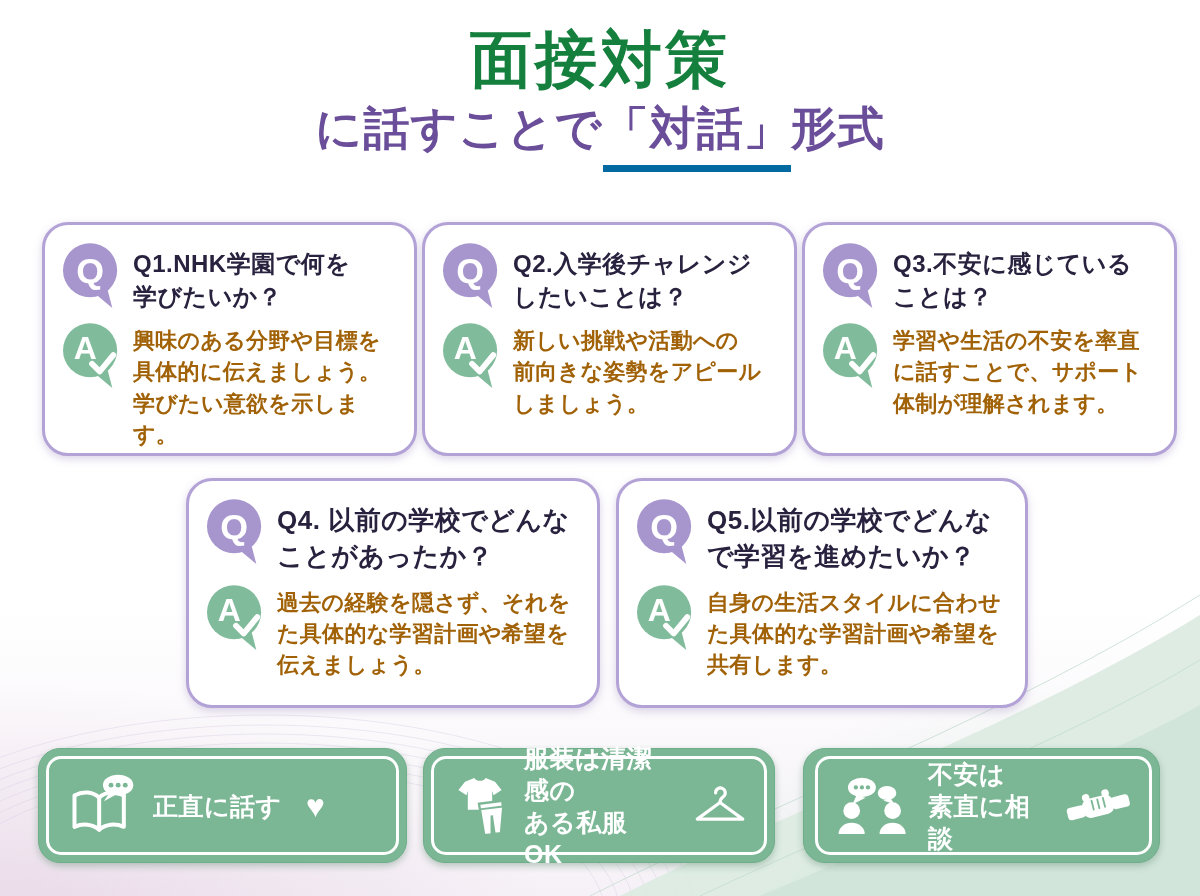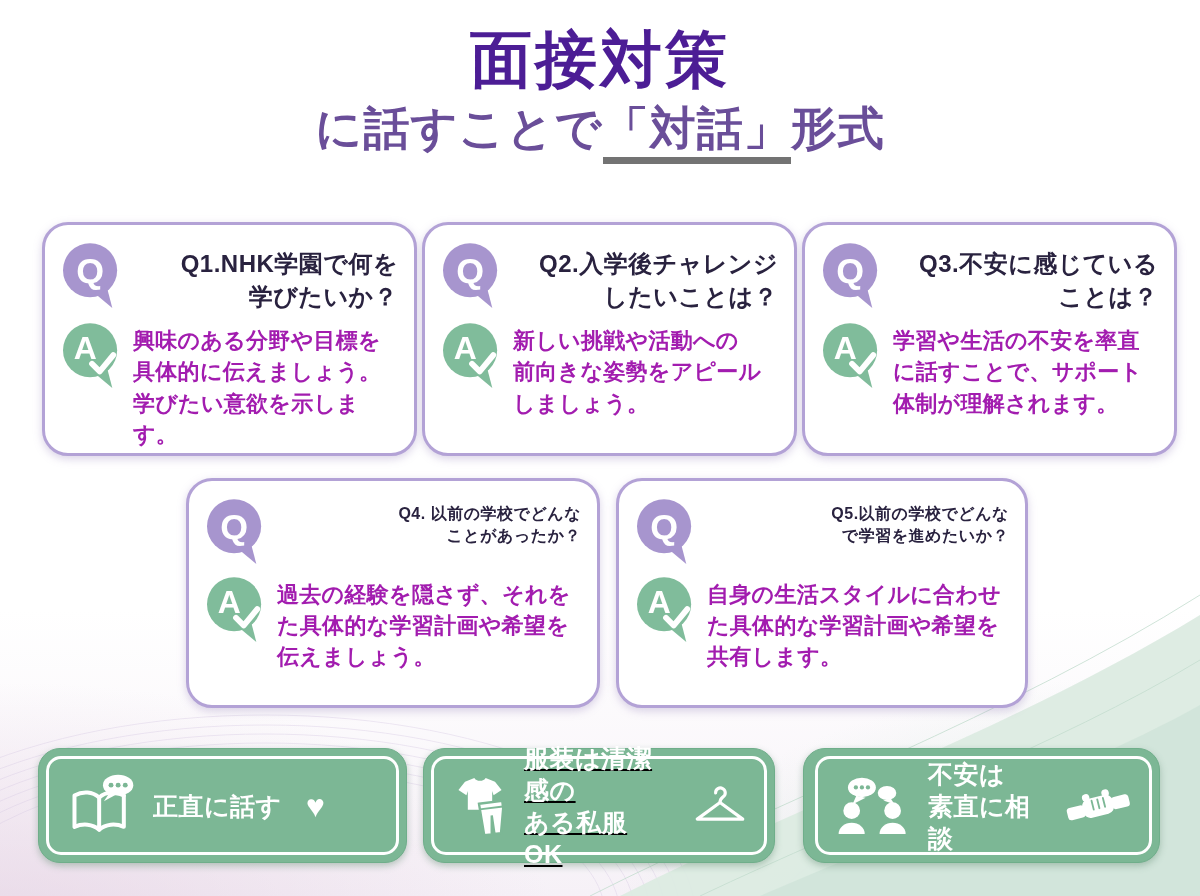--- a/index.html
+++ b/index.html
@@ -12,48 +12,48 @@
     position:absolute;inset:0;
     background:
       radial-gradient(75% 45% at 0% 104%, rgba(226,205,224,0.65), rgba(226,205,224,0) 62%),
       radial-gradient(80% 50% at 100% 106%, rgba(199,227,209,0.75), rgba(199,227,209,0) 62%),
       linear-gradient(180deg,#ffffff 0%,#ffffff 68%,#f6f1f7 100%);
   }
   .bg-waves{position:absolute;left:0;top:0;}
   
   .header{position:absolute;left:0;top:0;width:100%;text-align:center;}
   .title{
-    margin:26px 0 0 0;font-size:62px;font-weight:bold;color:#4c1d95;letter-spacing:3px;line-height:1.1;
+    margin:26px 0 0 0;font-size:62px;font-weight:bold;color:#15803d;letter-spacing:3px;line-height:1.1;
   }
   .subtitle{
     margin-top:8px;font-size:46px;font-weight:bold;color:#6a4e99;letter-spacing:1px;line-height:1.15;
   }
-  .subtitle .hl{border-bottom:7px solid #737373;padding-bottom:3px;}
+  .subtitle .hl{border-bottom:7px solid #0369a1;padding-bottom:11px;}
   
   .card{
     position:absolute;background:#ffffff;border:3px solid #b3a2d6;border-radius:26px;
     box-shadow:0 3px 9px rgba(150,130,185,.35);
     box-sizing:border-box;display:flex;flex-direction:column;padding:18px 16px 14px 18px;
   }
   .row1{top:222px;height:234px;width:375px;}
   .row2{top:478px;height:230px;}
   .q-row,.a-row{display:flex;gap:12px;align-items:flex-start;}
   .q-row{margin-bottom:10px;}
   .bubble{width:58px;height:68px;flex:0 0 auto;}
   .bubble-letter{font-size:37px;font-weight:bold;fill:#ffffff;font-family:"Liberation Sans","DejaVu Sans",sans-serif;}
   .bubble-letter.a{font-size:33px;}
   .q-text{
     flex:1;font-weight:bold;font-size:24px;line-height:1.38;color:#29223f;
-    text-align:right;white-space:pre-line;margin-top:4px;letter-spacing:0.5px;
+    text-align:left;white-space:pre-line;margin-top:4px;letter-spacing:0.5px;
   }
   .a-text{
-    flex:1;font-weight:bold;font-size:22px;line-height:1.42;color:#a21caf;
+    flex:1;font-weight:bold;font-size:22px;line-height:1.42;color:#a16207;
     text-align:left;white-space:pre-line;margin-top:2px;letter-spacing:0.3px;
   }
-  .row2 .q-text{font-size:16px;}
+  .row2 .q-text{font-size:26px;}
   
   .tip{
     position:absolute;top:748px;height:115px;background:#7cb795;border-radius:22px;
     padding:7px;box-sizing:border-box;border:1px solid #6fae8a;
     box-shadow:0 3px 7px rgba(105,145,120,.45);
   }
   .tip-inner{
     border:3px solid #ffffff;border-radius:15px;height:100%;box-sizing:border-box;
     display:flex;align-items:center;padding:0 16px;gap:14px;
   }
@@ -226,21 +226,21 @@
         <path d="M47 19 L41 28 L54 21 Z" fill="#ffffff"></path>
         <circle cx="48.5" cy="11" r="2.6" fill="#7cb795"></circle>
           <circle cx="56" cy="11" r="2.6" fill="#7cb795"></circle>
           <circle cx="63.5" cy="11" r="2.6" fill="#7cb795"></circle>
       </svg>
       <div class="tip-label">正直に話す</div>
       <span class="heart">♥</span>
     </div>
   </div>
 
-  <div class="tip" style="left:423px;width:352px;text-decoration:underline;">
+  <div class="tip" style="left:423px;width:352px;">
     <div class="tip-inner">
       <svg class="tip-icon" width="60" height="62" viewBox="0 0 64 64">
         <path d="M16 6 L26 2 C27.5 6 36.5 6 38 2 L48 6 L55 15 L46.5 20.5 L45 16 L45 36 L19 36 L19 16 L17.5 20.5 L9 15 Z" fill="#ffffff"></path>
         <g transform="rotate(-7 45 46)">
           <path d="M33 28 L58 28 L58 36 L52.5 62 L45.5 62 L45 42 L42.5 62 L34.5 62 Z" fill="#ffffff" stroke="#7cb795" stroke-width="2.5"></path>
           <line x1="33" y1="34" x2="58" y2="34" stroke="#7cb795" stroke-width="2"></line>
         </g>
       </svg>
       <div class="tip-label">服装は清潔感の
 ある私服OK</div>

